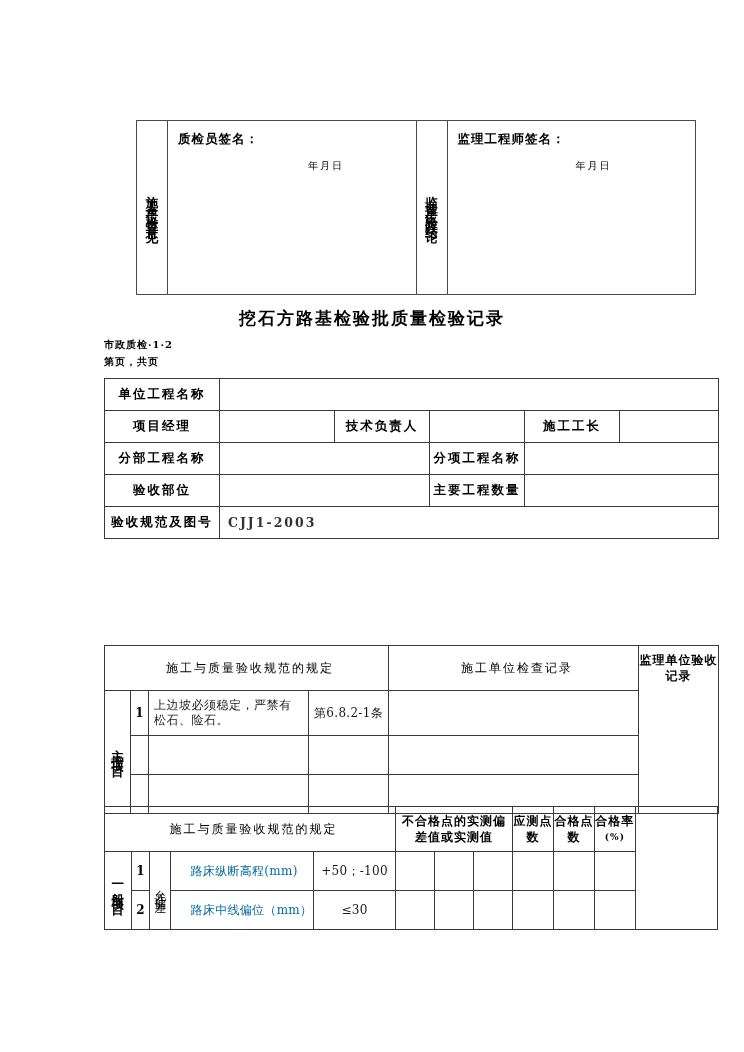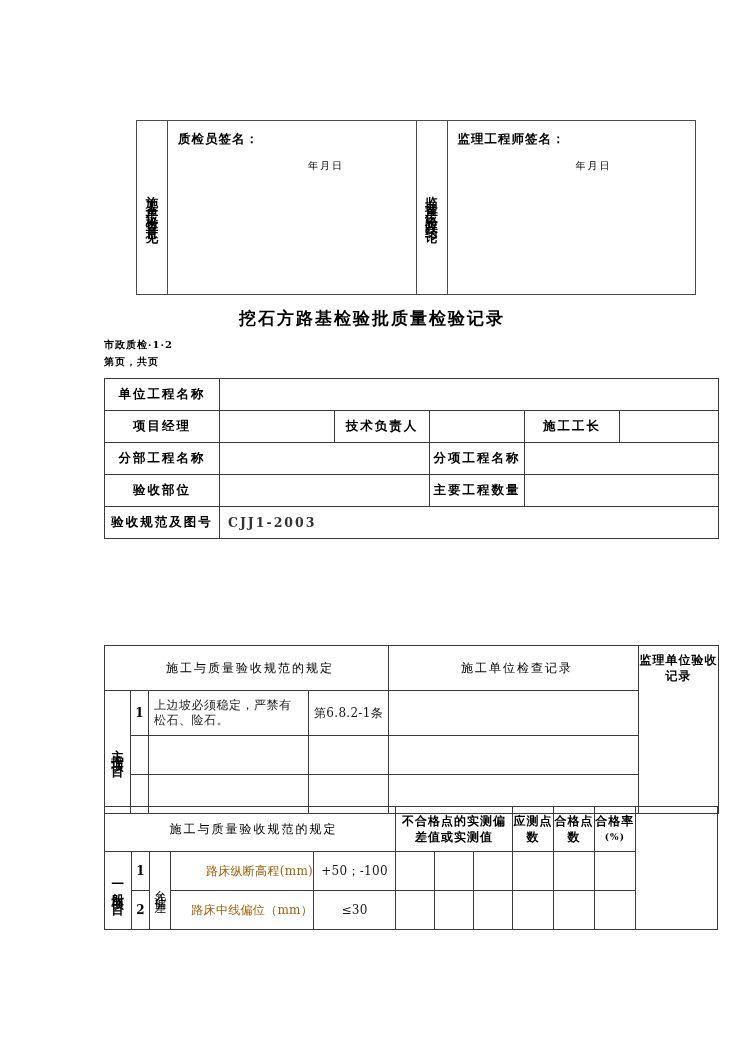--- a/index.html
+++ b/index.html
@@ -173,26 +173,26 @@
   }
   .tol-label {
     width: 20px;
   }
   .tol-label .vlabel {
     letter-spacing: 4px;
     font-size: 11.5px;
     font-weight: normal;
   }
   .item-cell {
-    text-align: right;
-    padding-left: 12px;
+    text-align: left;
+    padding-left: 20px;
     font-size: 10.5px;
     font-weight: normal;
     letter-spacing: 0.3px;
-    color: #a16207;
+    color: #0369a1;
   }
   .val-cell {
     font-size: 10.5px;
     font-weight: normal;
     letter-spacing: 0.3px;
     color: #1a1a1a;
   }
   .sub-hdr {
     font-weight: bold;
     font-size: 11.5px;

